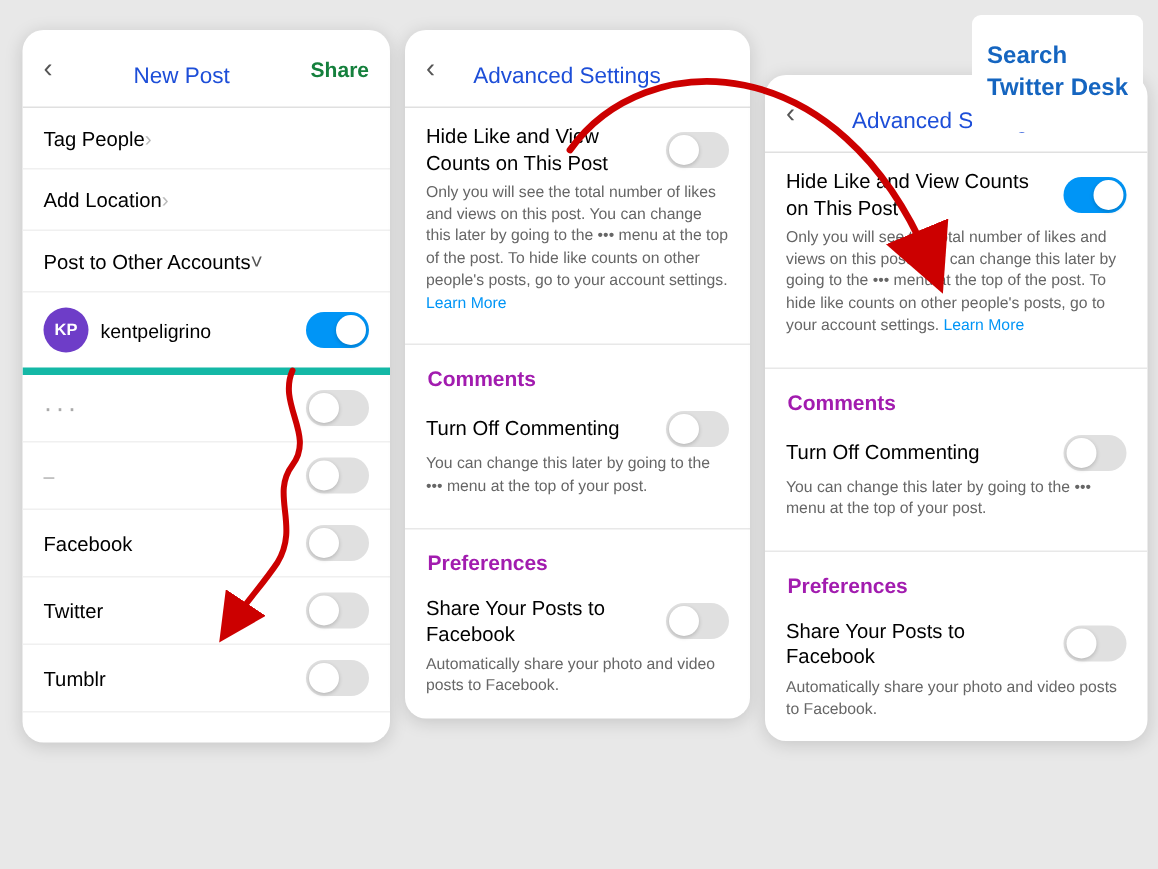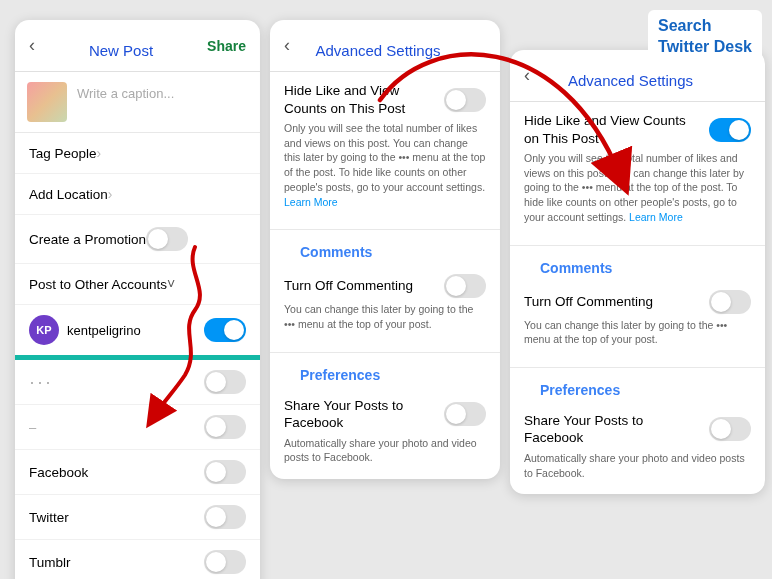--- a/index.html
+++ b/index.html
@@ -12,21 +12,21 @@
       overflow: hidden;
     }
 
     
     .watermark {
       position: absolute;
       top: 10px;
       right: 10px;
       background: white;
       border-radius: 6px;
-      padding: 6px 10px;
+      padding: 18px 10px;
       font-size: 13px;
       font-weight: 600;
       color: #222;
       z-index: 100;
       line-height: 1.3;
     }
     .watermark span { color: #1565c0; font-size: 16px; font-weight: 700; }
 
     
     .panels {
@@ -227,22 +227,22 @@
       text-decoration: none;
     }
     .section-divider {
       height: 1px;
       background: #e8e8e8;
       margin: 6px 0;
     }
     .section-title {
       font-size: 14px;
       font-weight: 700;
-      color: #3b82f6;
-      padding: 8px 30px 4px;
+      color: #a21caf;
+      padding: 8px 15px 4px;
     }
 
     
     svg.arrows {
       position: absolute;
       top: 0; left: 0;
       width: 772px;
       height: 579px;
       pointer-events: none;
     }
@@ -257,36 +257,28 @@
 
 <div class="panels">
 
   <div class="panel panel-1">
     <div class="panel-header">
       <span class="back-arrow">‹</span>
       <span class="panel-header-title">New Post</span>
       <span class="share-btn">Share</span>
     </div>
 
-    <div class="caption-area">
-      <div class="post-thumbnail"></div>
-      <span class="caption-placeholder">Write a caption...</span>
-    </div>
 
     <div class="menu-row">
       <span class="menu-row-label">Tag People</span>
       <span class="chevron">›</span>
     </div>
     <div class="menu-row">
       <span class="menu-row-label">Add Location</span>
       <span class="chevron">›</span>
-    </div>
-    <div class="menu-row">
-      <span class="menu-row-label">Create a Promotion</span>
-      <div class="toggle toggle-off"></div>
     </div>
     <div class="menu-row">
       <span class="menu-row-label">Post to Other Accounts</span>
       <span class="chevron-down">˅</span>
     </div>
 
     <div class="account-row">
       <div class="account-info">
         <div class="avatar">KP</div>
         <span class="username">kentpeligrino</span>

